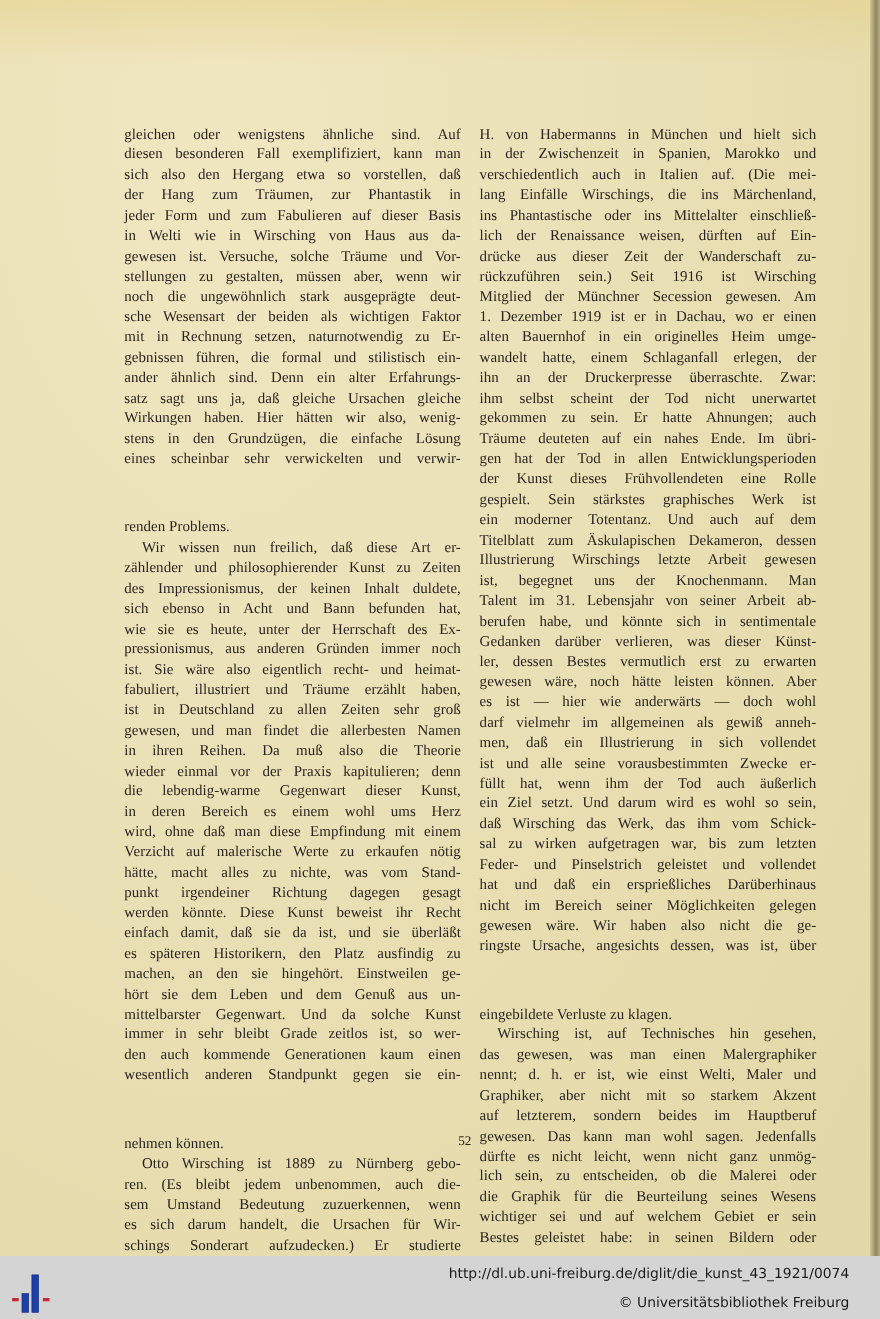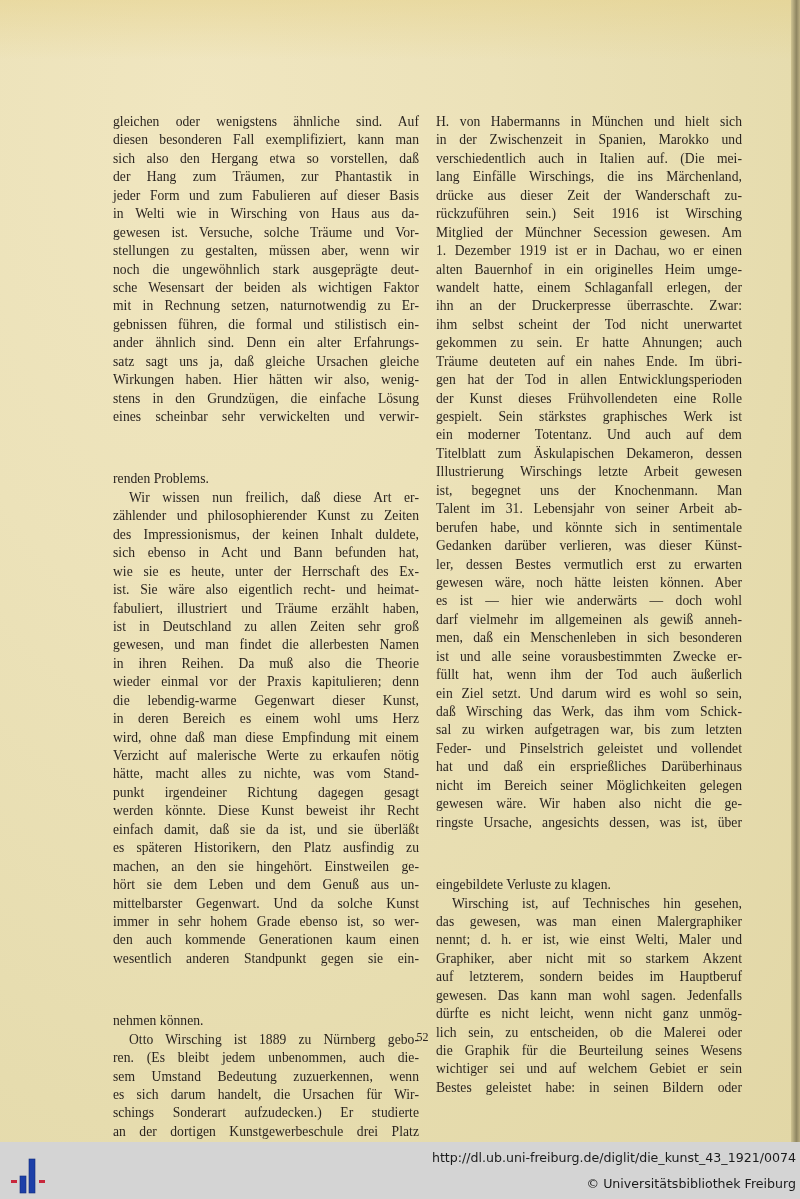--- a/index.html
+++ b/index.html
@@ -38,21 +38,21 @@
     .line.indent { padding-left: 16px; }
     .page-number {
       position: absolute; left: 0; width: 845px; top: 1030px;
       text-align: center; font-size: 12px; color: #2a2420;
     }
     .footer {
       position: absolute; left: 0; top: 1142px; width: 800px; height: 57px;
       background: #d4d4d4;
     }
     .footer-url, .footer-copy {
-      position: absolute; right: 4px;
+      position: absolute; right: 28px;
       font-family: "DejaVu Sans", "Liberation Sans", sans-serif;
       font-size: 12.6px; color: #1a1a1a; white-space: nowrap;
     }
     .footer-url { top: 8px; }
     .footer-copy { top: 34px; }
     .logo { position: absolute; left: 8px; top: 14px; width: 46px; height: 40px; }
   </style>
 </head>
 <body>
 
@@ -74,57 +74,60 @@
       <span class="line">satz sagt uns ja, daß gleiche Ursachen gleiche</span>
       <span class="line">Wirkungen haben. Hier hätten wir also, wenig-</span>
       <span class="line">stens in den Grundzügen, die einfache Lösung</span>
       <span class="line">eines scheinbar sehr verwickelten und verwir-</span>
       <span class="line last">renden Problems.</span>
       <span class="line indent">Wir wissen nun freilich, daß diese Art er-</span>
       <span class="line">zählender und philosophierender Kunst zu Zeiten</span>
       <span class="line">des Impressionismus, der keinen Inhalt duldete,</span>
       <span class="line">sich ebenso in Acht und Bann befunden hat,</span>
       <span class="line">wie sie es heute, unter der Herrschaft des Ex-</span>
+      <span class="line">pressionismus, aus anderen Gründen immer noch</span>
       <span class="line">ist. Sie wäre also eigentlich recht- und heimat-</span>
       <span class="line">fabuliert, illustriert und Träume erzählt haben,</span>
       <span class="line">ist in Deutschland zu allen Zeiten sehr groß</span>
       <span class="line">gewesen, und man findet die allerbesten Namen</span>
       <span class="line">in ihren Reihen. Da muß also die Theorie</span>
       <span class="line">wieder einmal vor der Praxis kapitulieren; denn</span>
       <span class="line">die lebendig-warme Gegenwart dieser Kunst,</span>
       <span class="line">in deren Bereich es einem wohl ums Herz</span>
       <span class="line">wird, ohne daß man diese Empfindung mit einem</span>
       <span class="line">Verzicht auf malerische Werte zu erkaufen nötig</span>
       <span class="line">hätte, macht alles zu nichte, was vom Stand-</span>
       <span class="line">punkt irgendeiner Richtung dagegen gesagt</span>
       <span class="line">werden könnte. Diese Kunst beweist ihr Recht</span>
       <span class="line">einfach damit, daß sie da ist, und sie überläßt</span>
       <span class="line">es späteren Historikern, den Platz ausfindig zu</span>
       <span class="line">machen, an den sie hingehört. Einstweilen ge-</span>
       <span class="line">hört sie dem Leben und dem Genuß aus un-</span>
       <span class="line">mittelbarster Gegenwart. Und da solche Kunst</span>
-      <span class="line">immer in sehr hohem Grade ebenso ist, so wer-</span>
+      <span class="line">immer in sehr bleibt Grade zeitlos ist, so wer-</span>
       <span class="line">den auch kommende Generationen kaum einen</span>
       <span class="line">wesentlich anderen Standpunkt gegen sie ein-</span>
       <span class="line last">nehmen können.</span>
       <span class="line indent">Otto Wirsching ist 1889 zu Nürnberg gebo-</span>
       <span class="line">ren. (Es bleibt jedem unbenommen, auch die-</span>
       <span class="line">sem Umstand Bedeutung zuzuerkennen, wenn</span>
       <span class="line">es sich darum handelt, die Ursachen für Wir-</span>
       <span class="line">schings Sonderart aufzudecken.) Er studierte</span>
       <span class="line">an der dortigen Kunstgewerbeschule drei Platz</span>
       <span class="line">lang unter der Anleitung des phantasiebegabten</span>
       <span class="line">Bek-Gran (wieder ein Umstand von Wich-</span>
       <span class="line">tigkeit), bezog 1907 die Münchner Kunstaka-</span>
     </div>
   <div class="col col-right">
       <span class="line">H. von Habermanns in München und hielt sich</span>
       <span class="line">in der Zwischenzeit in Spanien, Marokko und</span>
       <span class="line">verschiedentlich auch in Italien auf. (Die mei-</span>
       <span class="line">lang Einfälle Wirschings, die ins Märchenland,</span>
+      <span class="line">ins Phantastische oder ins Mittelalter einschließ-</span>
+      <span class="line">lich der Renaissance weisen, dürften auf Ein-</span>
       <span class="line">drücke aus dieser Zeit der Wanderschaft zu-</span>
       <span class="line">rückzuführen sein.) Seit 1916 ist Wirsching</span>
       <span class="line">Mitglied der Münchner Secession gewesen. Am</span>
       <span class="line">1. Dezember 1919 ist er in Dachau, wo er einen</span>
       <span class="line">alten Bauernhof in ein originelles Heim umge-</span>
       <span class="line">wandelt hatte, einem Schlaganfall erlegen, der</span>
       <span class="line">ihn an der Druckerpresse überraschte. Zwar:</span>
       <span class="line">ihm selbst scheint der Tod nicht unerwartet</span>
       <span class="line">gekommen zu sein. Er hatte Ahnungen; auch</span>
       <span class="line">Träume deuteten auf ein nahes Ende. Im übri-</span>
@@ -135,21 +138,21 @@
       <span class="line">Titelblatt zum Äskulapischen Dekameron, dessen</span>
       <span class="line">Illustrierung Wirschings letzte Arbeit gewesen</span>
       <span class="line">ist, begegnet uns der Knochenmann. Man</span>
       <span class="line">Talent im 31. Lebensjahr von seiner Arbeit ab-</span>
       <span class="line">berufen habe, und könnte sich in sentimentale</span>
       <span class="line">Gedanken darüber verlieren, was dieser Künst-</span>
       <span class="line">ler, dessen Bestes vermutlich erst zu erwarten</span>
       <span class="line">gewesen wäre, noch hätte leisten können. Aber</span>
       <span class="line">es ist — hier wie anderwärts — doch wohl</span>
       <span class="line">darf vielmehr im allgemeinen als gewiß anneh-</span>
-      <span class="line">men, daß ein Menschenleben in sich besonderen</span>
+      <span class="line">men, daß ein Illustrierung in sich vollendet</span>
       <span class="line">ist und alle seine vorausbestimmten Zwecke er-</span>
       <span class="line">füllt hat, wenn ihm der Tod auch äußerlich</span>
       <span class="line">ein Ziel setzt. Und darum wird es wohl so sein,</span>
       <span class="line">daß Wirsching das Werk, das ihm vom Schick-</span>
       <span class="line">sal zu wirken aufgetragen war, bis zum letzten</span>
       <span class="line">Feder- und Pinselstrich geleistet und vollendet</span>
       <span class="line">hat und daß ein ersprießliches Darüberhinaus</span>
       <span class="line">nicht im Bereich seiner Möglichkeiten gelegen</span>
       <span class="line">gewesen wäre. Wir haben also nicht die ge-</span>
       <span class="line">ringste Ursache, angesichts dessen, was ist, über</span>

